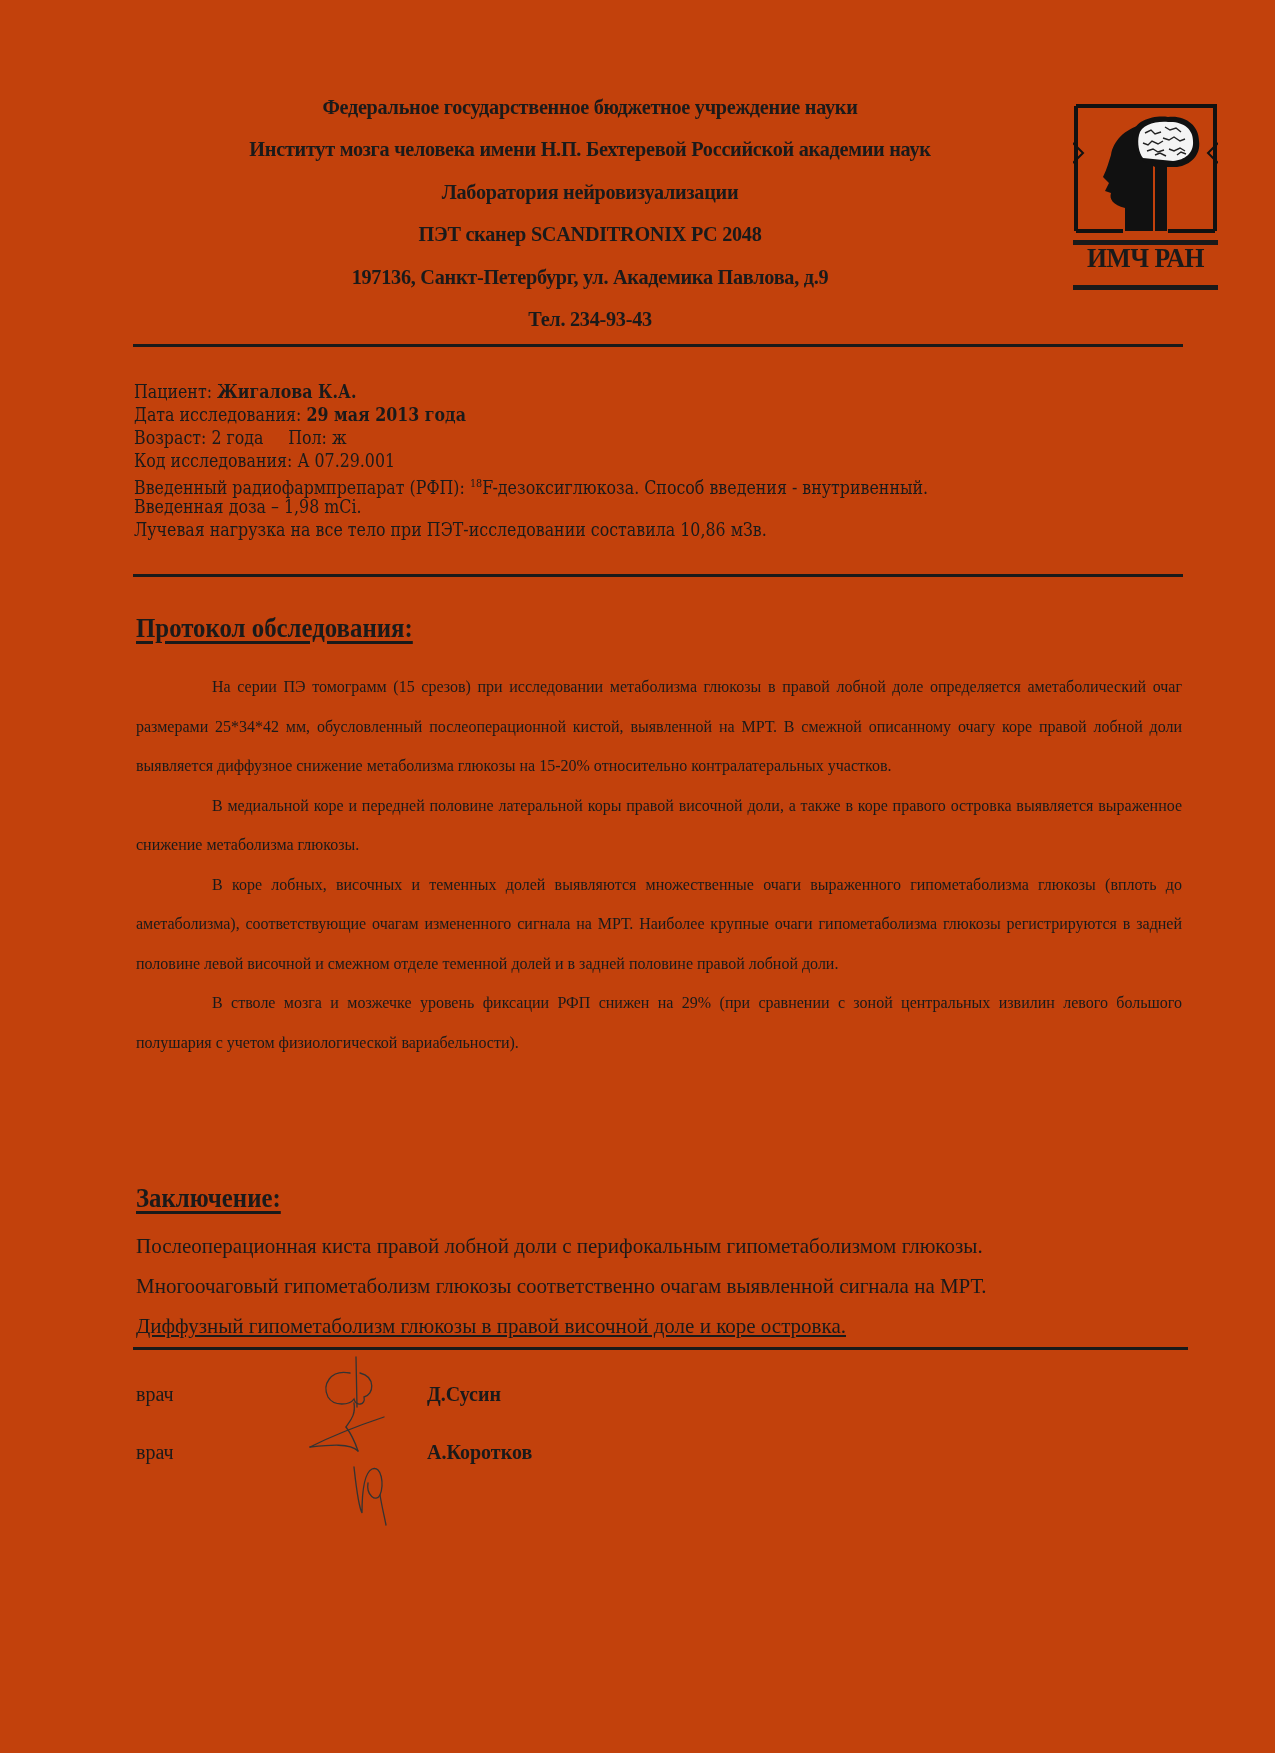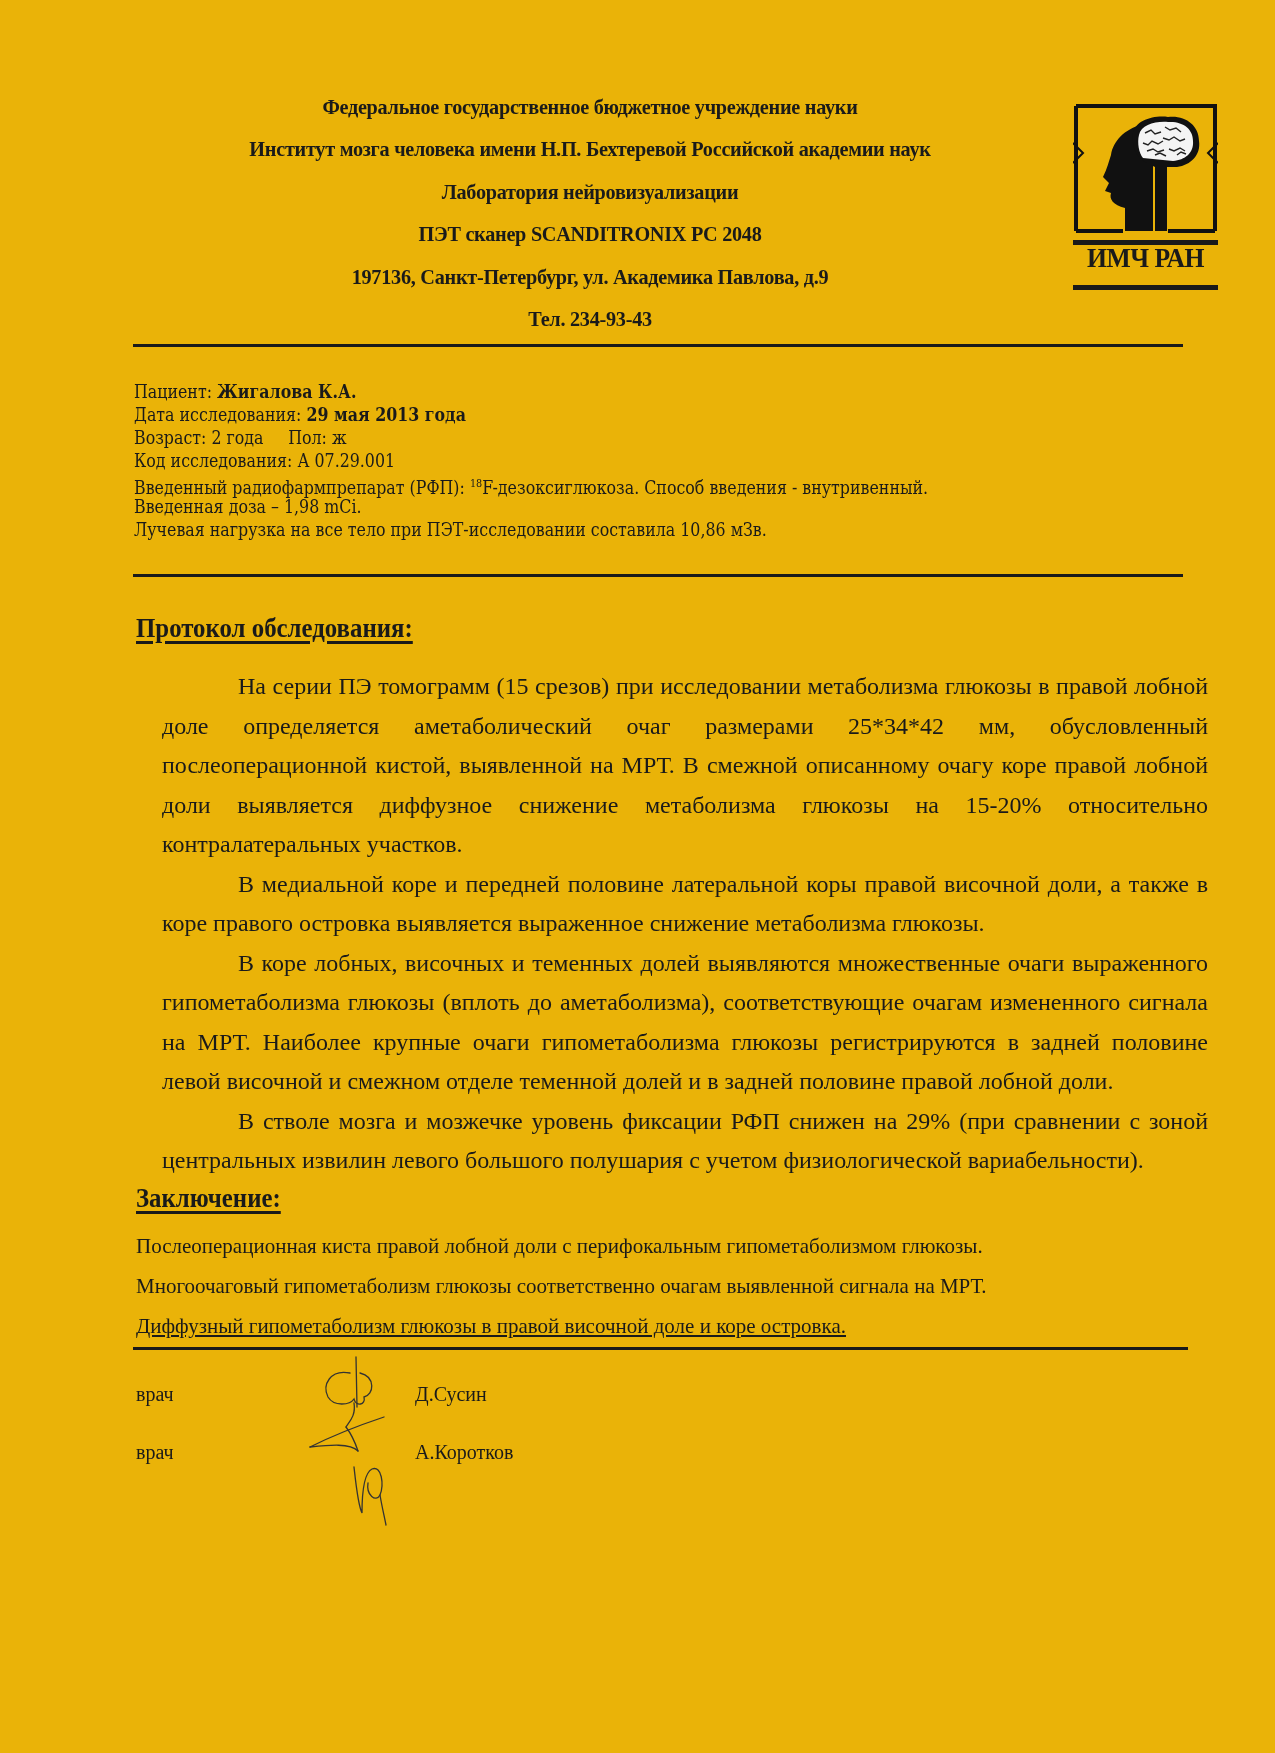--- a/index.html
+++ b/index.html
@@ -11,21 +11,21 @@
       width: 1275px;
       height: 1753px;
       position: relative;
       overflow: hidden;
       font-family: "Liberation Serif", "DejaVu Serif", serif;
       color: #1a1a1a;
     }
     .page {
       position: absolute;
       inset: 0;
-      background: #eab308;
+      background: #c2410c;
     }
     
     .header-line {
       position: absolute;
       left: 140px;
       width: 900px;
       text-align: center;
       font-weight: bold;
       font-size: 22px;
       letter-spacing: -0.3px;
@@ -82,44 +82,43 @@
       text-decoration-thickness: 3px;
       text-underline-offset: 4px;
       transform: scaleX(0.92);
       transform-origin: left;
       white-space: nowrap;
     }
     .body-text {
       position: absolute;
       left: 136px;
       width: 1046px;
-      font-size: 24px;
+      font-size: 16px;
       line-height: 39.5px;
       text-align: justify;
-      margin-left: 26px;
     }
     .para {
       text-indent: 76px;
       text-align: justify;
       text-align-last: left;
       margin: 0;
     }
     .concl {
       position: absolute;
       left: 136px;
       font-size: 21px;
       line-height: 40px;
       white-space: nowrap;
     }
     .sig-row {
       position: absolute;
       font-size: 20px;
     }
     .sig-label { position: absolute; left: 136px; }
-    .sig-name { position: absolute; left: 415px; }
+    .sig-name { position: absolute; left: 427px; font-weight: bold; }
     .signature {
       position: absolute;
       left: 300px;
       top: 1355px;
       width: 140px;
       height: 180px;
     }
   </style>
 </head>
 <body>

